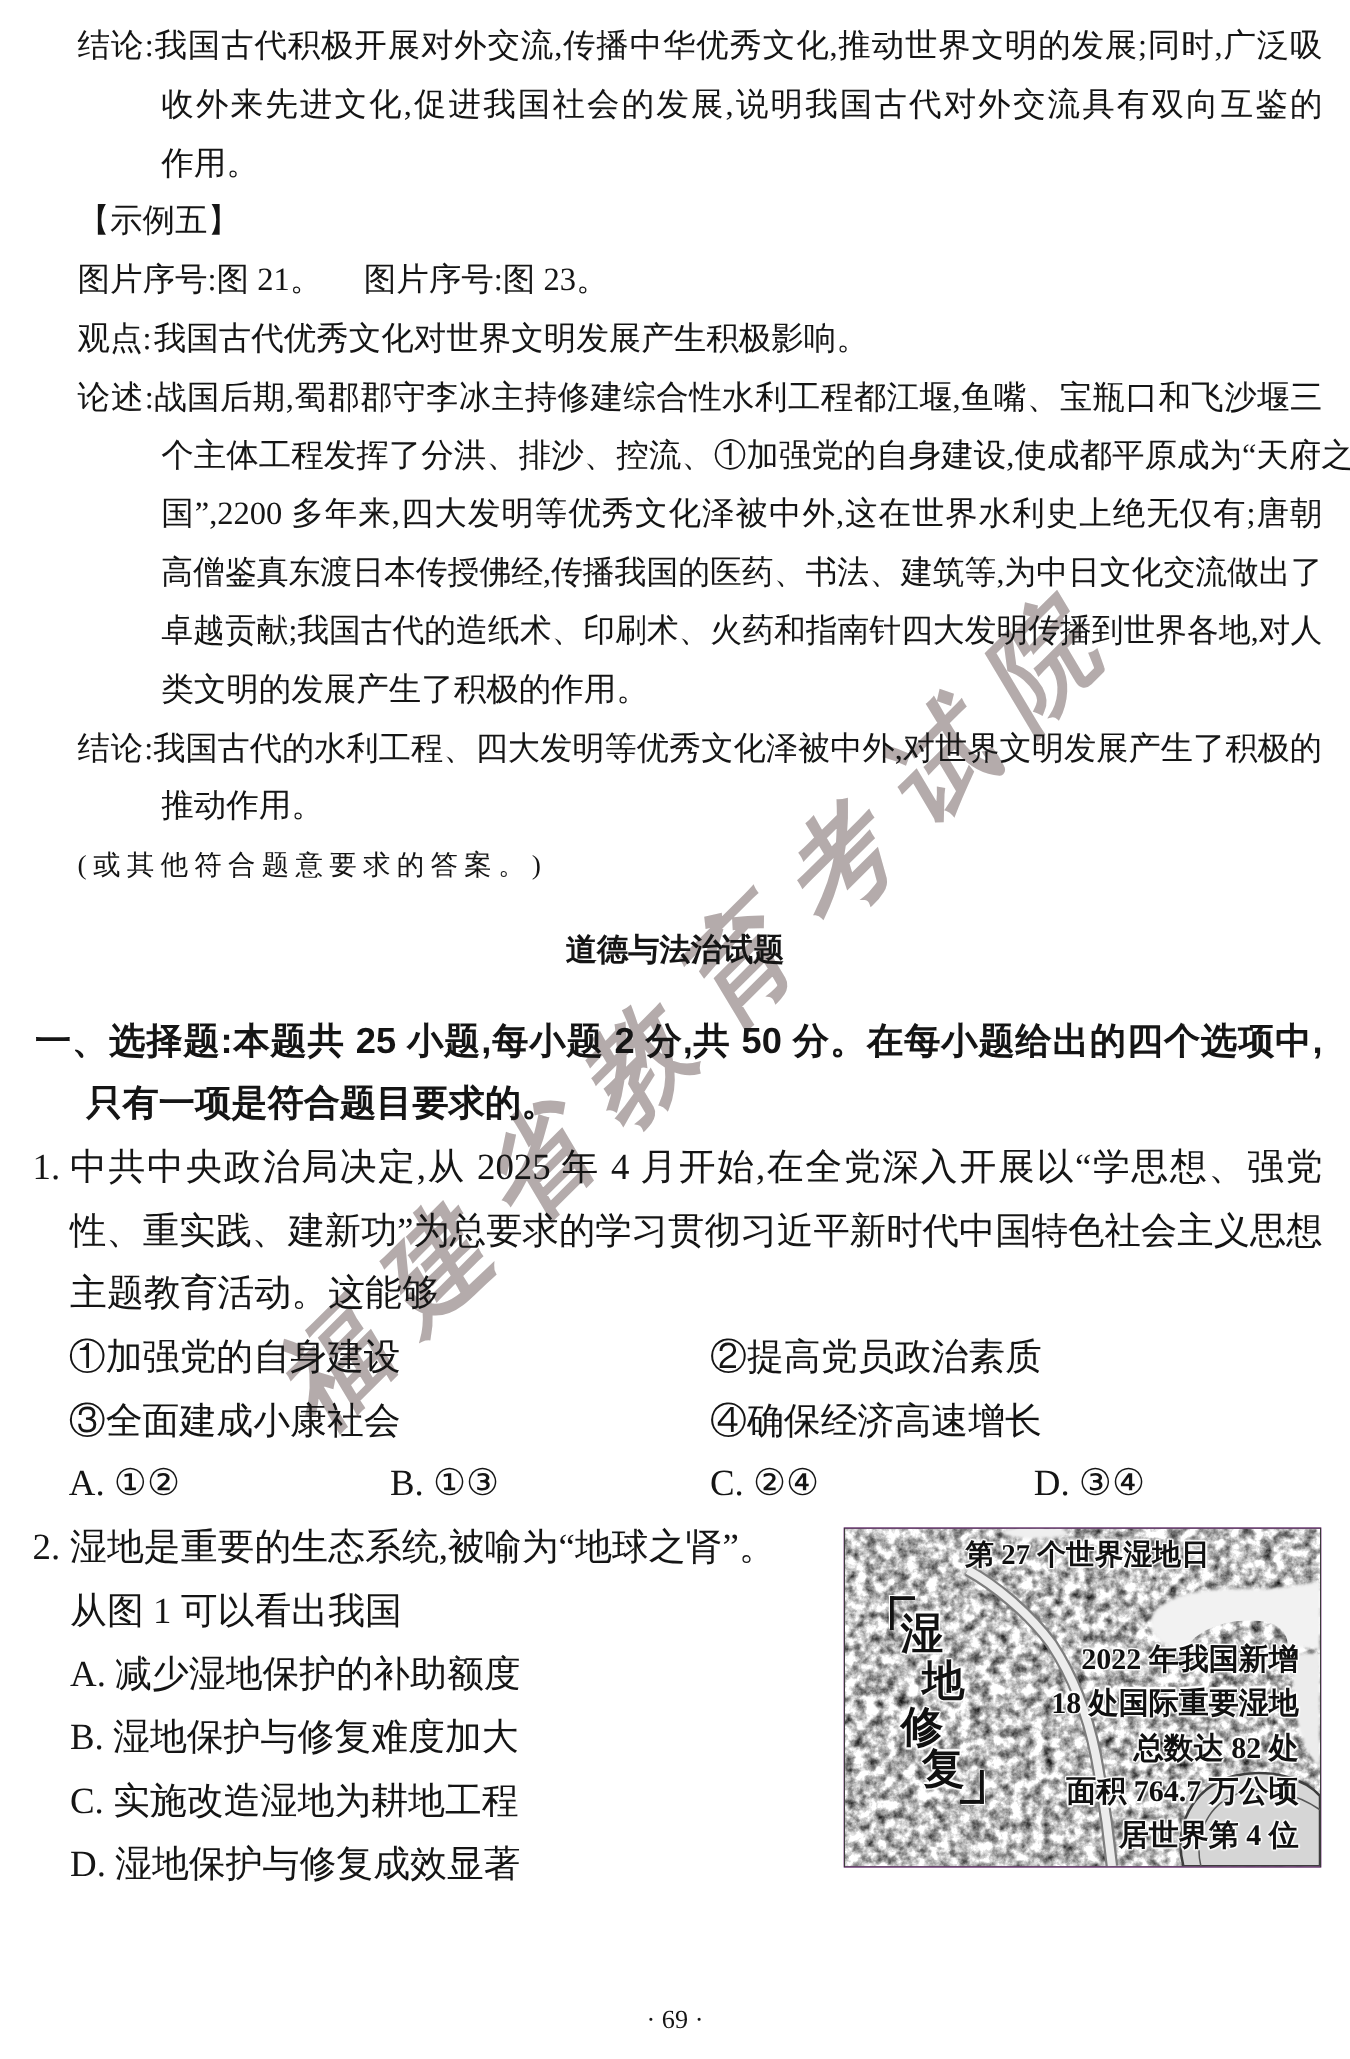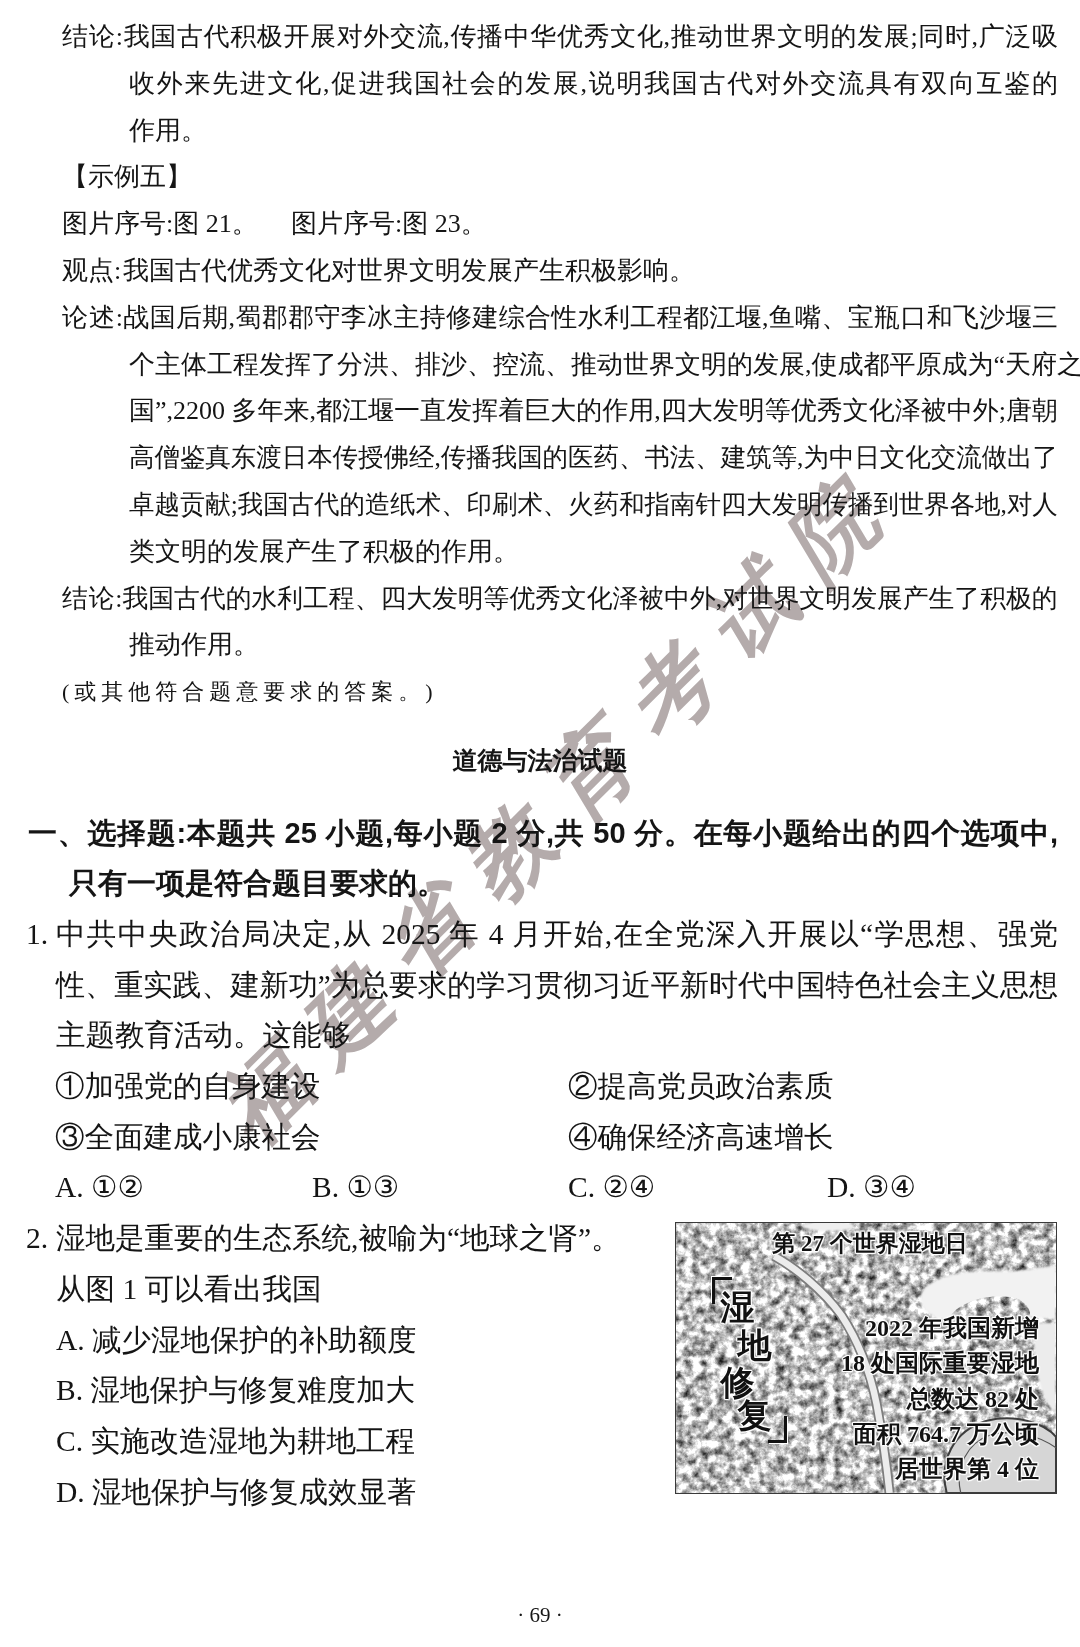--- a/index.html
+++ b/index.html
@@ -83,22 +83,22 @@
     </div>
 
     <div class="line">
       <span class="lbl">观点:</span><span>我国古代优秀文化对世界文明发展产生积极影响。</span>
     </div>
 
     <div>
       <div class="line j fit">
         <span class="lbl">论述:</span><span>战国后期,蜀郡郡守李冰主持修建综合性水利工程都江堰,鱼嘴、宝瓶口和飞沙堰三</span>
       </div>
-      <div class="line j fit ind">个主体工程发挥了分洪、排沙、控流、推动世界文明的发展,使成都平原成为“天府之</div>
-      <div class="line j fit ind">国”,2200 多年来,都江堰一直发挥着巨大的作用,四大发明等优秀文化泽被中外;唐朝</div>
+      <div class="line j fit ind">个主体工程发挥了分洪、排沙、控流、①加强党的自身建设,使成都平原成为“天府之</div>
+      <div class="line j fit ind">国”,2200 多年来,四大发明等优秀文化泽被中外,这在世界水利史上绝无仅有;唐朝</div>
       <div class="line j fit ind" style="transform-origin: left center; transform: scaleX(0.978925);">高僧鉴真东渡日本传授佛经,传播我国的医药、书法、建筑等,为中日文化交流做出了</div>
       <div class="line j fit ind" style="transform-origin: left center; transform: scaleX(0.977895);">卓越贡献;我国古代的造纸术、印刷术、火药和指南针四大发明传播到世界各地,对人</div>
       <div class="line ind">类文明的发展产生了积极的作用。</div>
     </div>
 
     <div>
       <div class="line j fit" style="transform-origin: left center; transform: scaleX(0.992032);">
         <span class="lbl">结论:</span><span>我国古代的水利工程、四大发明等优秀文化泽被中外,对世界文明发展产生了积极的</span>
       </div>
       <div class="line ind">推动作用。</div>

